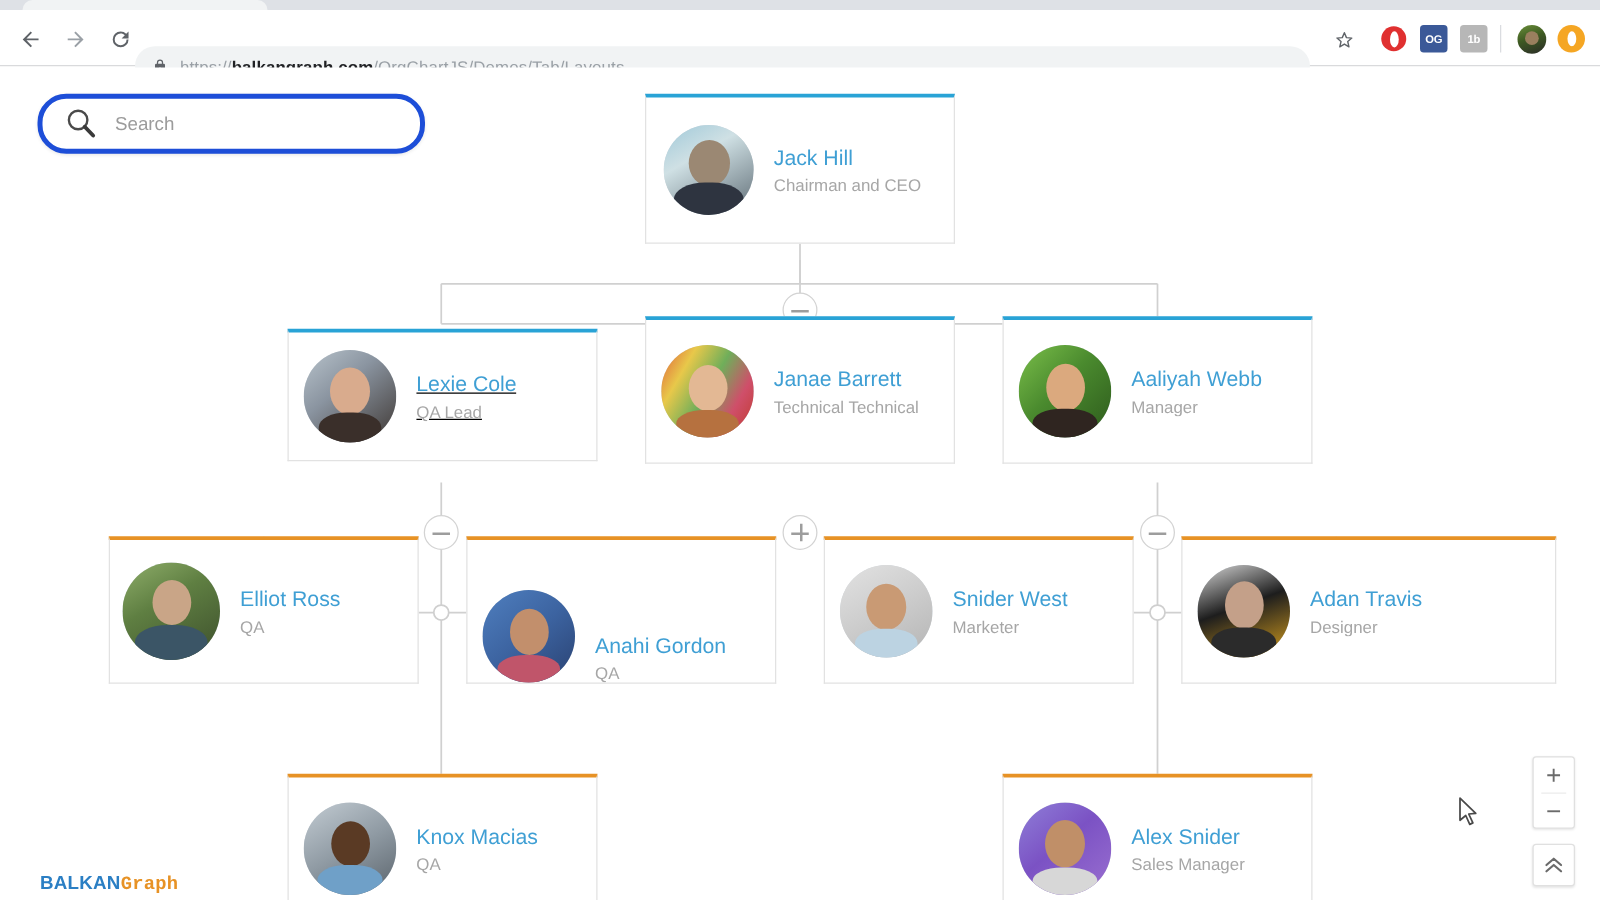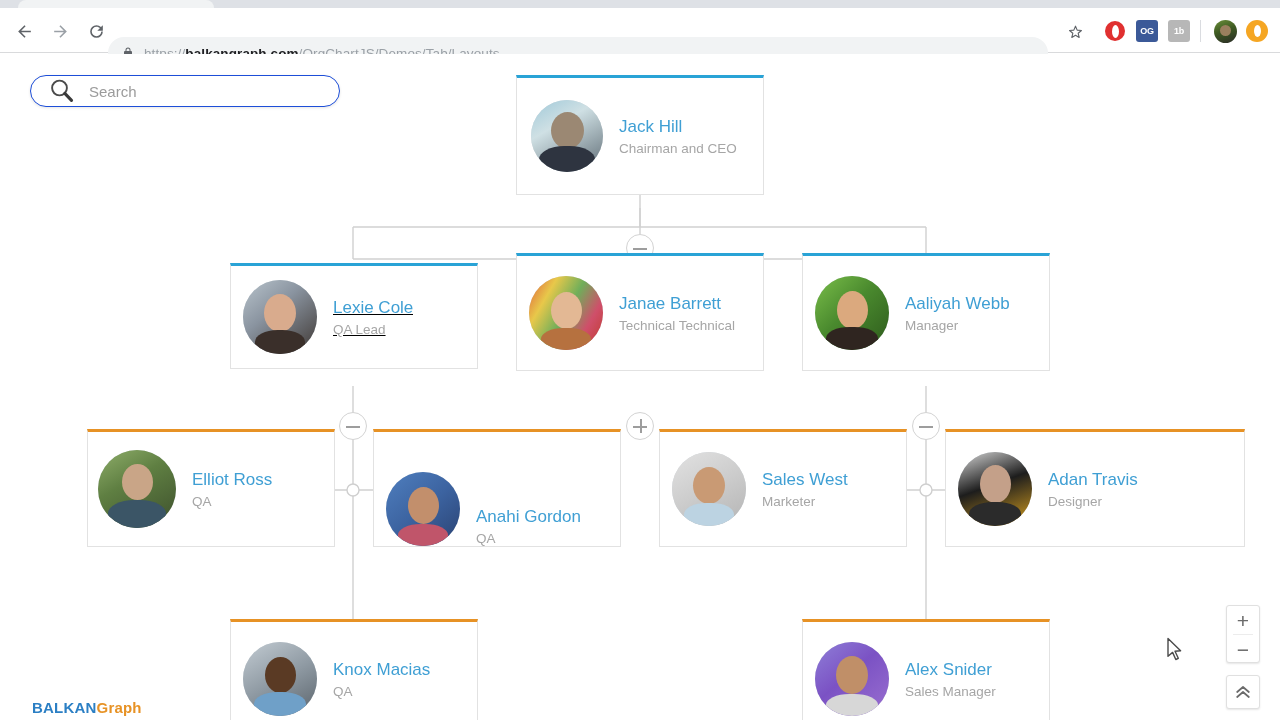--- a/index.html
+++ b/index.html
@@ -93,22 +93,22 @@
   }
 
   
   #page {
     position: absolute; top: 54px; left: 0; width: 1280px; height: 666px;
     background: #ffffff; overflow: hidden;
   }
 
   
   #search-box {
-    position: absolute; left: 30px; top: 21px; width: 310px; height: 32px;
-    background: #ffffff; border: 1px solid #1d4ed8; border-radius: 23px;
+    position: absolute; left: 30px; top: 21px; width: 310px; height: 48px;
+    background: #ffffff; border: 4px solid #1d4ed8; border-radius: 23px;
     box-shadow: 0 1px 3px rgba(0,0,0,.10);
     display: flex; align-items: center;
   }
   #search-icon { margin-left: 16px; width: 30px; height: 30px; }
   #search-input {
     border: 0; outline: none; background: transparent;
     font-family: "Liberation Sans", sans-serif;
     font-size: 15px; color: #444; margin-left: 12px; width: 220px;
   }
   #search-input::placeholder { color: #9b9b9b; }
@@ -180,21 +180,21 @@
     box-shadow: 0 1px 2px rgba(0,0,0,.10);
     display: flex; align-items: center; justify-content: center;
   }
 
   
   #logo {
     position: absolute; left: 32px; bottom: 4px;
     font-size: 15px; font-weight: bold; letter-spacing: .2px;
   }
   #logo .balkan { color: #2b7fc4; }
-  #logo .graph  { color: #e79225; }
+  #logo .graph  { color: #e79225; font-family: Liberation Mono, monospace; }
 
   
   #cursor { position: absolute; left: 1166px; top: 583px; }
 </style>
 </head>
 <body>
 
 <div id="browser-chrome">
 
   <div id="tabstrip">
@@ -400,21 +400,21 @@
     </div>
   </div>
 
   <div class="node lvl-orange" id="node-lucas" style="left:659px; top:375px; width:248px; height:118px;">
     <div class="photo" style="width:74px;height:74px;margin-left:12px;">
       <span class="bg" style="background:linear-gradient(150deg,#e2e2e2 0%,#cccccc 50%,#b4b4b4 100%);"></span>
       <span class="head" style="left:21px;top:15px;width:32px;height:37px;background:#c99a74;"></span>
       <span class="body" style="left:12px;top:51px;width:50px;height:25px;background:#bcd3e2;"></span>
     </div>
     <div class="txt">
-      <div class="nm">Sales West</div>
+      <div class="nm">Snider West</div>
       <div class="ttl">Marketer</div>
     </div>
   </div>
 
   <div class="node lvl-orange" id="node-adan" style="left:945px; top:375px; width:300px; height:118px;">
     <div class="photo" style="width:74px;height:74px;margin-left:12px;">
       <span class="bg" style="background:linear-gradient(160deg,#d8d8d8 0%,#1d1d1d 45%,#d8a01e 100%);"></span>
       <span class="head" style="left:22px;top:13px;width:31px;height:38px;background:#c4a089;"></span>
       <span class="body" style="left:11px;top:50px;width:52px;height:26px;background:#2b2b2b;"></span>
     </div>

